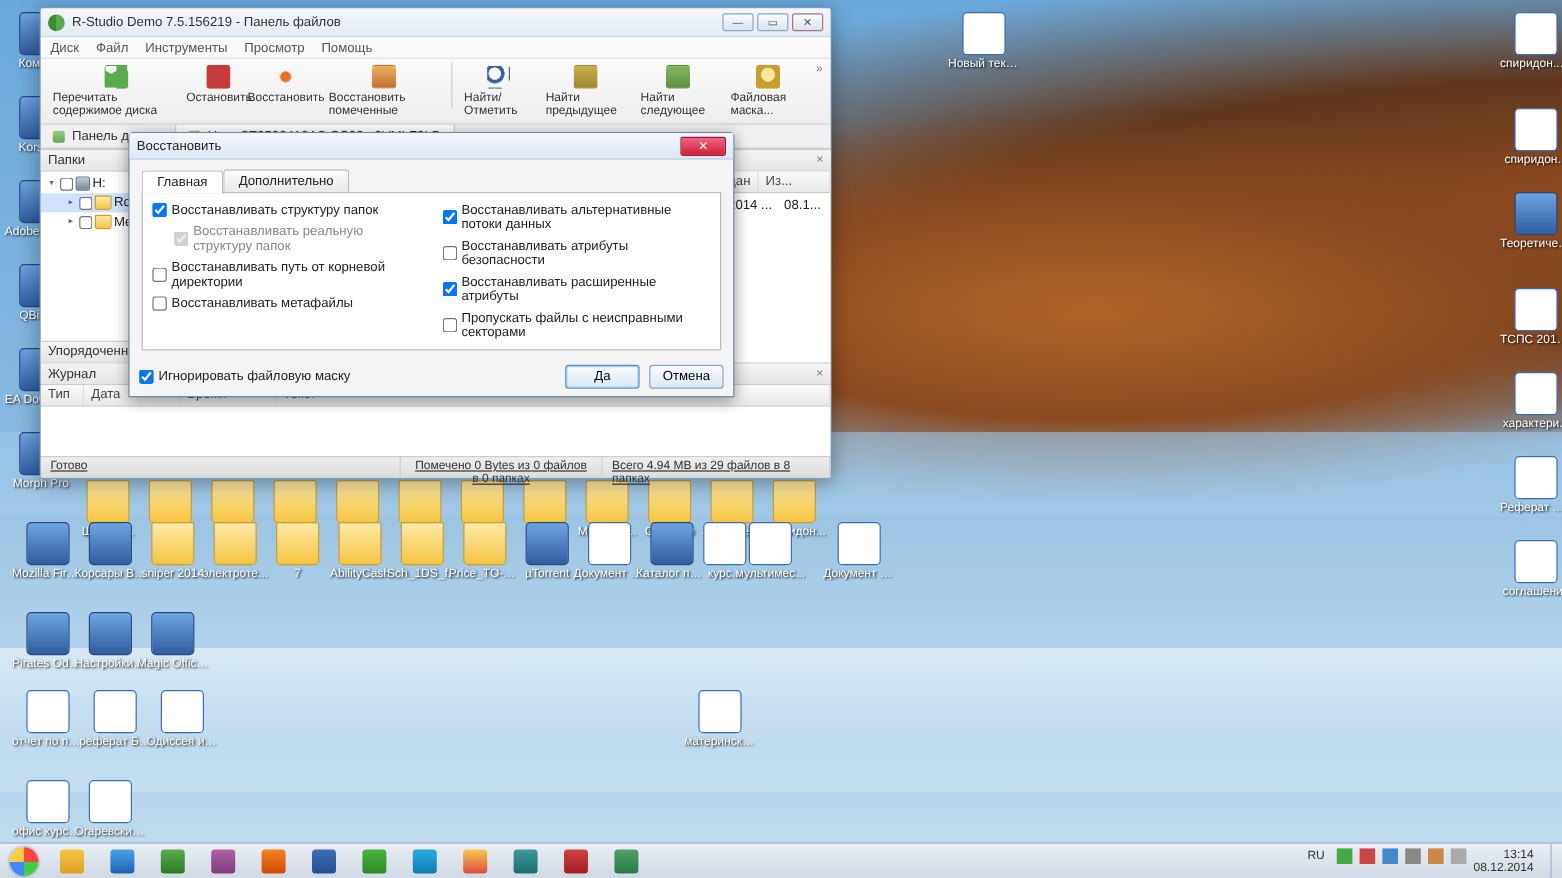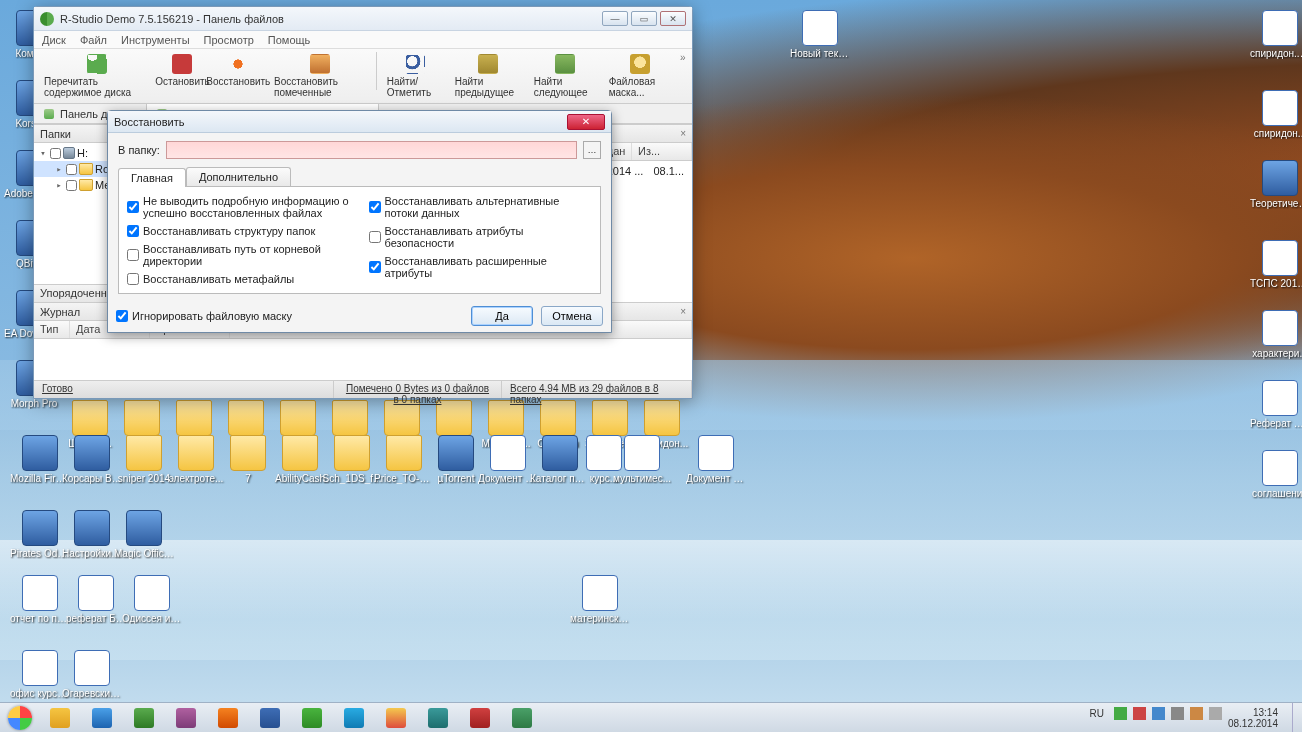--- a/index.html
+++ b/index.html
@@ -523,38 +523,33 @@
     <div>Всего 4.94 MB из 29 файлов в 8 папках</div>
   </div>
 </div>
 
 <div class="dialog">
   <div class="dlg-title">
     <span>Восстановить</span>
     <div class="cbtn">✕</div>
   </div>
   <div class="dlg-body">
-    <div class="to-row">
-      <span>В папку:</span>
-      <input type="text" style="">
-      <div class="browse">…</div>
-    </div>
     <div class="dlg-tabs">
       <div class="dt active">Главная</div>
       <div class="dt">Дополнительно</div>
     </div>
     <div class="opt-pane">
       <div class="opt-col" id="optsL">
           <label class="opt">
             <input type="checkbox" checked="" style="">
-            <span>Не выводить подробную информацию о успешно восстановленных файлах</span>
-          </label>
-          <label class="opt">
-            <input type="checkbox" checked="" style="">
             <span>Восстанавливать структуру папок</span>
+          </label>
+          <label class="opt dis" style="margin-left: 18px;">
+            <input type="checkbox" checked="" disabled="" style="">
+            <span>Восстанавливать реальную структуру папок</span>
           </label>
           <label class="opt">
             <input type="checkbox" style="">
             <span>Восстанавливать путь от корневой директории</span>
           </label>
           <label class="opt">
             <input type="checkbox" style="">
             <span>Восстанавливать метафайлы</span>
           </label>
         </div>
@@ -563,20 +558,24 @@
             <input type="checkbox" checked="" style="">
             <span>Восстанавливать альтернативные потоки данных</span>
           </label>
           <label class="opt">
             <input type="checkbox" style="">
             <span>Восстанавливать атрибуты безопасности</span>
           </label>
           <label class="opt">
             <input type="checkbox" checked="" style="">
             <span>Восстанавливать расширенные атрибуты</span>
+          </label>
+          <label class="opt">
+            <input type="checkbox" style="">
+            <span>Пропускать файлы с неисправными секторами</span>
           </label>
         </div>
     </div>
   </div>
   <div class="dlg-foot">
     <label class="mask opt">
       <input type="checkbox" checked="" style="">
       <span>Игнорировать файловую маску</span>
     </label>
     <button class="primary">Да</button>

